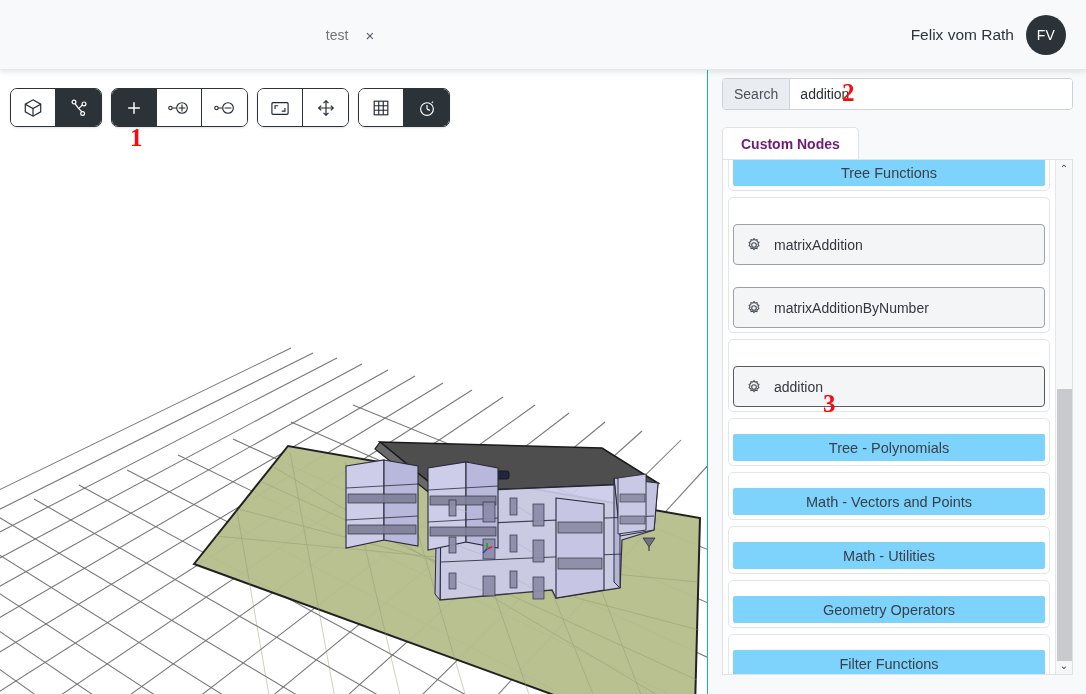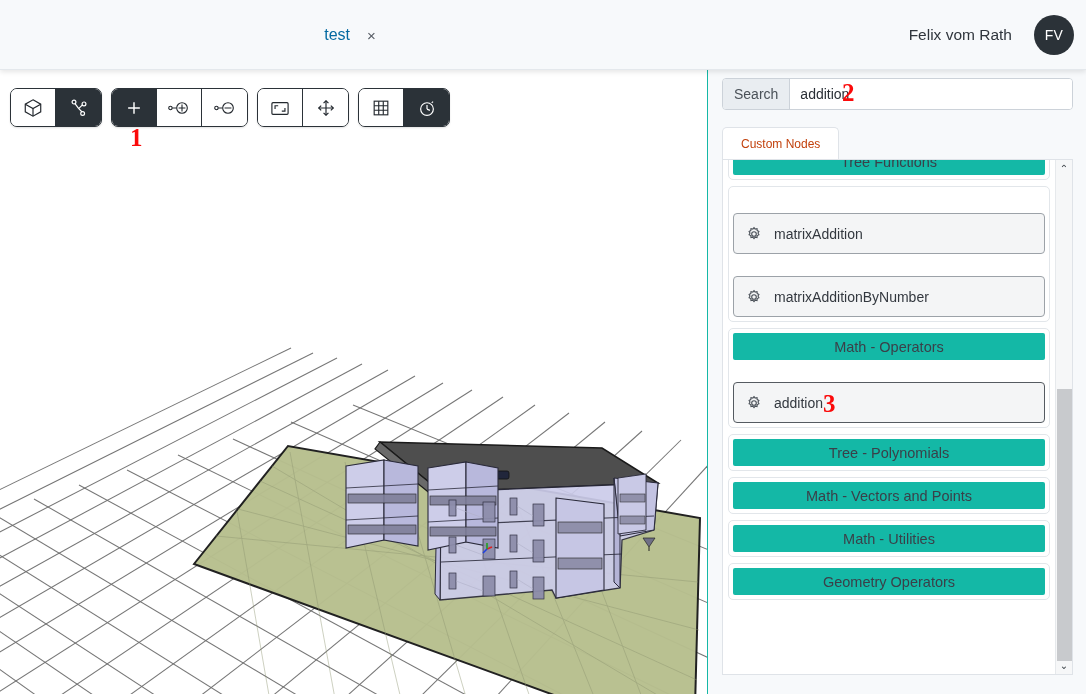--- a/index.html
+++ b/index.html
@@ -23,29 +23,29 @@
     position: absolute; left: 0; top: 0;
     height: 70px; width: 700px;
     display: flex; align-items: center; justify-content: center;
   }
   .doc-tab {
     display: flex; align-items: center; gap: 17px;
     padding: 4px 6px;
     cursor: default;
   }
   .doc-tab-label {
-    font-size: 16px; color: #0369a1;
+    font-size: 14px; color: #737373;
   }
   .doc-tab-close {
     font-size: 15px; color: #555b63; line-height: 1;
     cursor: pointer;
   }
   .user-block {
-    position: absolute; right: 12px; top: 0;
-    height: 70px; display: flex; align-items: center; gap: 22px;
+    position: absolute; right: 20px; top: 0;
+    height: 70px; display: flex; align-items: center; gap: 12px;
   }
   .user-name { font-size: 15.5px; color: #2f353c; }
   .avatar {
     width: 40px; height: 40px; border-radius: 50%;
     background: #2b3238; color: #ffffff;
     display: flex; align-items: center; justify-content: center;
     font-size: 14px; letter-spacing: .3px;
   }
 
   
@@ -130,21 +130,21 @@
 
   .tabs-row {
     position: absolute; left: 14px; top: 57px;
     width: 351px; height: 33px;
     display: flex; align-items: flex-end;
   }
   .panel-tab {
     height: 33px;
     padding: 0 18px;
     display: flex; align-items: center;
-    font-size: 12px; font-weight: 400; color: #c2410c;
+    font-size: 14px; font-weight: 700; color: #701a75;
     background: #ffffff;
     border: 1px solid #dfe3e8;
     border-bottom: none;
     border-radius: 5px 5px 0 0;
     cursor: pointer;
   }
 
   .node-list-wrap {
     position: absolute; left: 14px; top: 89px;
     width: 351px; height: 516px;
@@ -166,25 +166,26 @@
 
   .cat-card {
     border: 1px solid #e2e6ea;
     border-radius: 5px;
     background: #ffffff;
     margin-bottom: 6px;
     padding: 4px;
   }
   .cat-header {
     height: 27px;
-    background: #14b8a6;
+    background: #7dd3fc;
     display: flex; align-items: center; justify-content: center;
     font-size: 14.5px; color: #3a4049;
     cursor: pointer;
     border-radius: 2px;
+    margin-top: 11px;
   }
   .node-item {
     height: 41px;
     margin-top: 22px;
     background: #f4f5f6;
     border: 1px solid #9ca2a8;
     border-radius: 4px;
     display: flex; align-items: center;
     padding-left: 12px;
     gap: 12px;
@@ -506,21 +507,20 @@
               <span class="gear">
                 <svg width="16" height="16" viewBox="0 0 18 18" fill="none" stroke="currentColor" stroke-width="1.25">
                   <circle cx="9" cy="9" r="2.6"></circle>
                   <path d="M9 1.8 L10.3 3.5 L12.4 3.1 L12.6 5.2 L14.5 6.1 L13.5 8 L14.5 9.9 L12.6 10.8 L12.4 12.9 L10.3 12.5 L9 14.2 L7.7 12.5 L5.6 12.9 L5.4 10.8 L3.5 9.9 L4.5 8 L3.5 6.1 L5.4 5.2 L5.6 3.1 L7.7 3.5 Z"></path>
                 </svg>
               </span>
               <span>matrixAdditionByNumber</span>
             </div>
           </div>
           <div class="cat-card">
-            <div class="cat-header">Math - Operators</div>
             <div class="node-item highlight">
               <span class="gear">
                 <svg width="16" height="16" viewBox="0 0 18 18" fill="none" stroke="currentColor" stroke-width="1.25">
                   <circle cx="9" cy="9" r="2.6"></circle>
                   <path d="M9 1.8 L10.3 3.5 L12.4 3.1 L12.6 5.2 L14.5 6.1 L13.5 8 L14.5 9.9 L12.6 10.8 L12.4 12.9 L10.3 12.5 L9 14.2 L7.7 12.5 L5.6 12.9 L5.4 10.8 L3.5 9.9 L4.5 8 L3.5 6.1 L5.4 5.2 L5.6 3.1 L7.7 3.5 Z"></path>
                 </svg>
               </span>
               <span>addition</span>
             </div>
           </div>
@@ -529,20 +529,23 @@
           </div>
           <div class="cat-card">
             <div class="cat-header">Math - Vectors and Points</div>
           </div>
           <div class="cat-card">
             <div class="cat-header">Math - Utilities</div>
           </div>
           <div class="cat-card">
             <div class="cat-header">Geometry Operators</div>
           </div>
+          <div class="cat-card">
+            <div class="cat-header">Filter Functions</div>
+          </div>
         </div>
     </div>
     <div class="vscroll">
       <div class="vs-arrow">⌃</div>
       <div class="vs-thumb"></div>
       <div class="vs-arrow bottom">⌄</div>
     </div>
   </div>
 
 </div>

